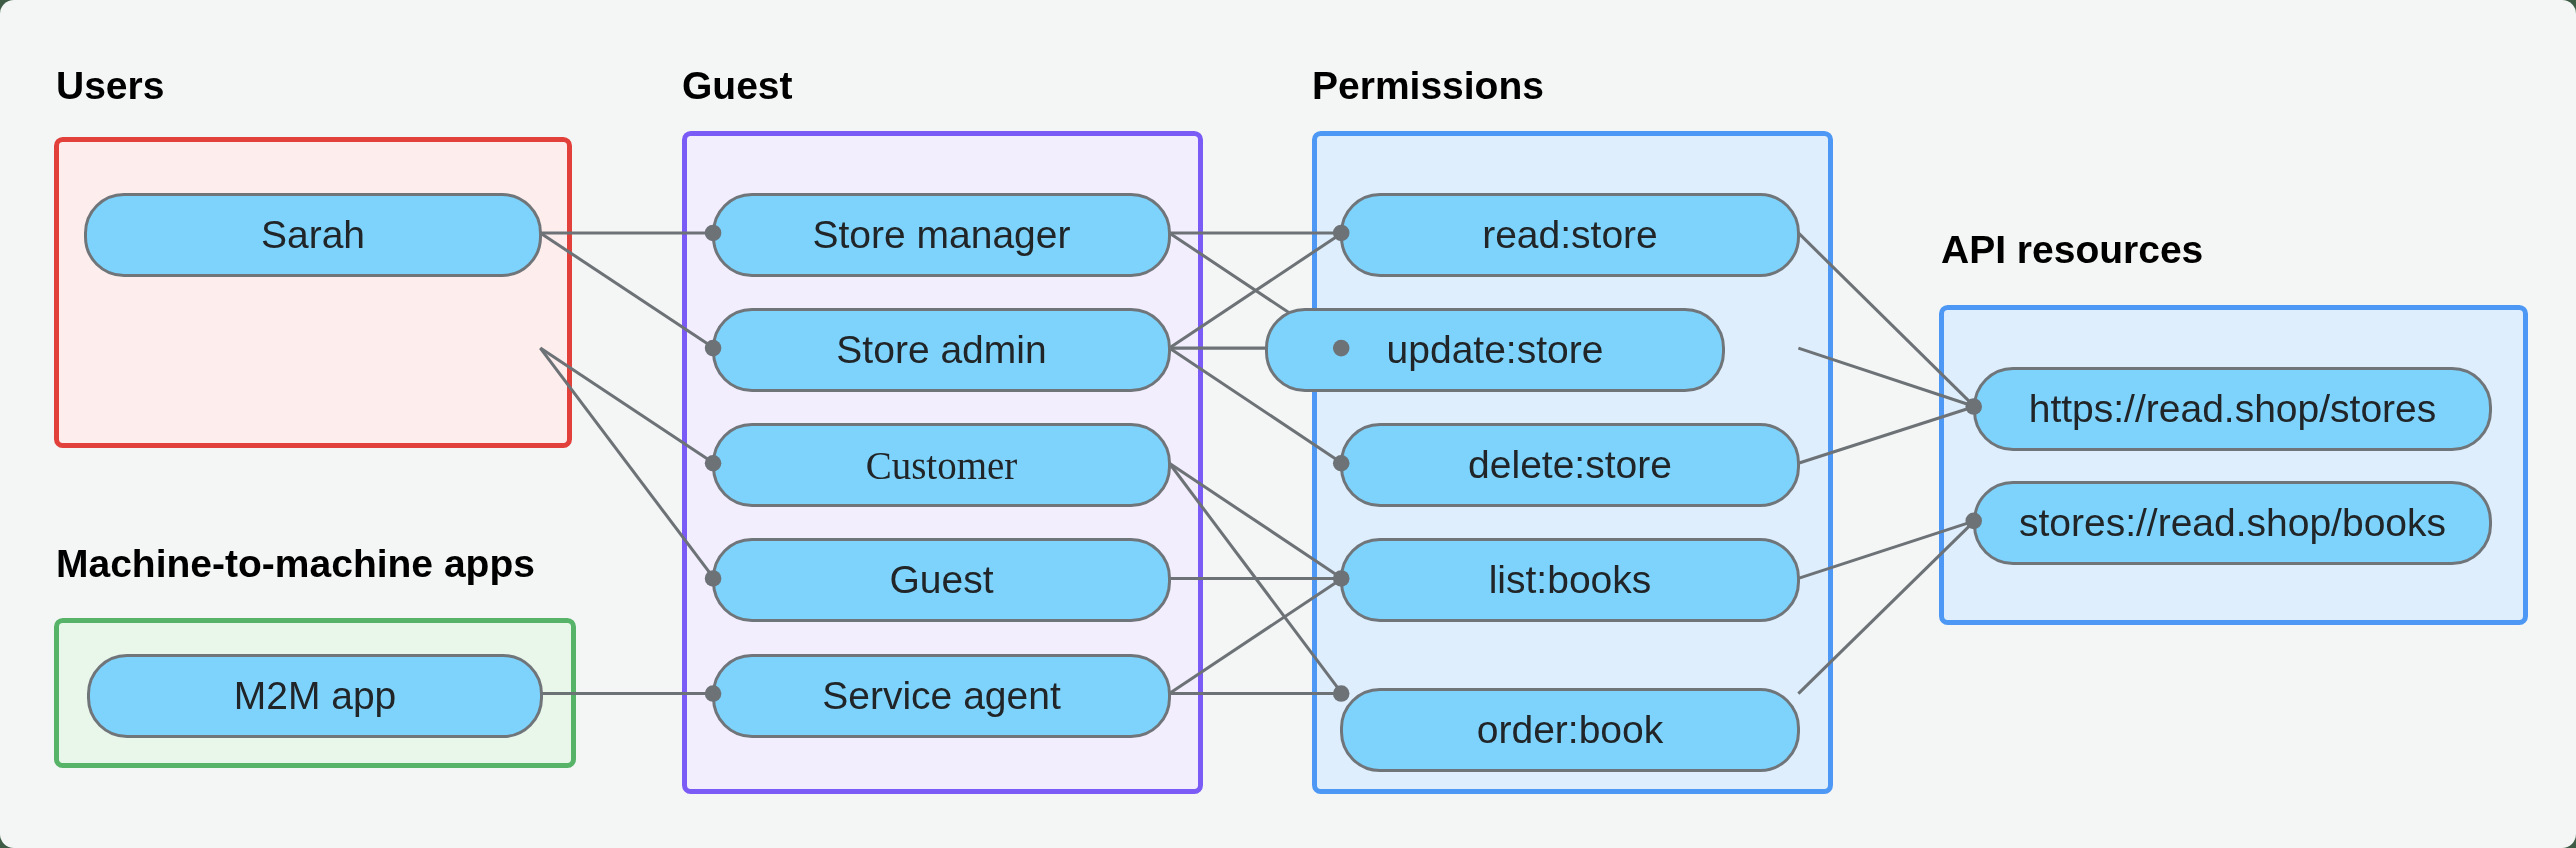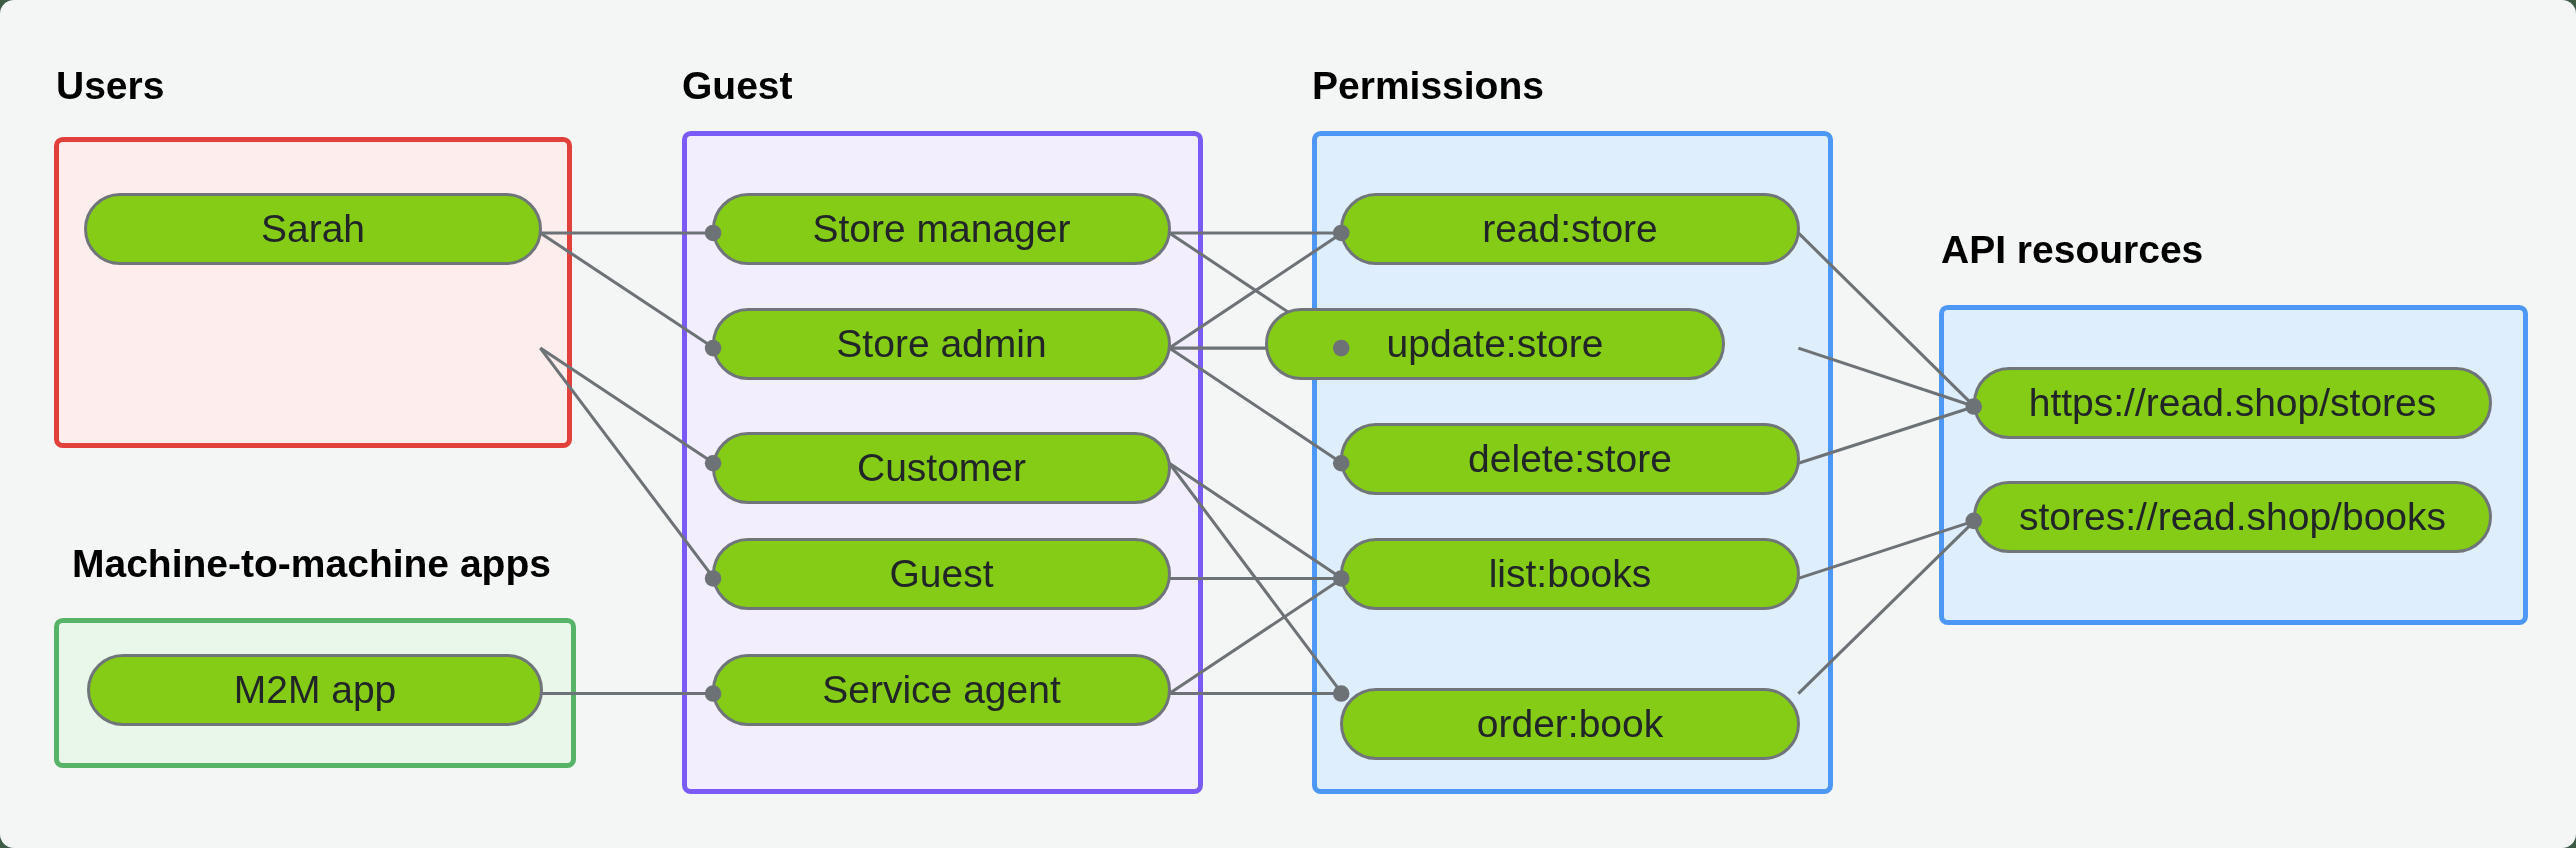--- a/index.html
+++ b/index.html
@@ -16,37 +16,37 @@
   }
   #box-users{left:54px;top:137px;width:518px;height:311px;border:5.2px solid #e2403a;background:#fdedec;}
   #box-m2m{left:54px;top:618px;width:522px;height:150px;border:5.2px solid #57b368;background:#e9f6ea;}
   #box-roles{left:682px;top:131px;width:521px;height:663px;border:5.2px solid #7a5bf6;background:#f3eefe;}
   #box-permissions{left:1312px;top:131px;width:521px;height:663px;border:5.2px solid #4e98f5;background:#dfeefc;}
   #box-api{left:1939px;top:305px;width:589px;height:320px;border:5.2px solid #4e98f5;background:#dfeefc;}
 
   #lbl-users{left:56px;top:63px;}
   #lbl-roles{left:682px;top:63px;}
   #lbl-permissions{left:1312px;top:63px;}
-  #lbl-m2m{left:56px;top:541px;margin-left:16px;}
+  #lbl-m2m{left:56px;top:541px;}
   #lbl-api{left:1941px;top:227px;}
 
   .pill{
-    position:absolute;box-sizing:border-box;height:72px;background:#84cc16;
+    position:absolute;box-sizing:border-box;height:84px;background:#7dd3fc;
     border:3.5px solid #70757a;border-radius:40px;display:flex;align-items:center;
     justify-content:center;font-size:39px;color:#212528;white-space:nowrap;z-index:2;
   }
   
   #node-sarah{left:84px;top:193px;width:458px;}
   #node-john{left:84px;top:308px;width:458px;}
   
   #node-m2m-app{left:87px;top:654px;width:456px;}
   
   #node-store-manager{left:712px;top:193px;width:459px;}
   #node-store-admin{left:712px;top:308px;width:459px;}
-  #node-customer{left:712px;top:432px;width:459px;}
+  #node-customer{left:712px;top:423px;width:459px;font-family:Liberation Serif, serif;}
   #node-guest{left:712px;top:538px;width:459px;}
   #node-service-agent{left:712px;top:654px;width:459px;}
   
   #node-read-store{left:1340px;top:193px;width:460px;}
   #node-update-store{left:1265px;top:308px;width:460px;}
   #node-delete-store{left:1340px;top:423px;width:460px;}
   #node-list-books{left:1340px;top:538px;width:460px;}
   #node-order-book{left:1340px;top:688px;width:460px;}
   
   #node-stores{left:1973px;top:367px;width:519px;}

